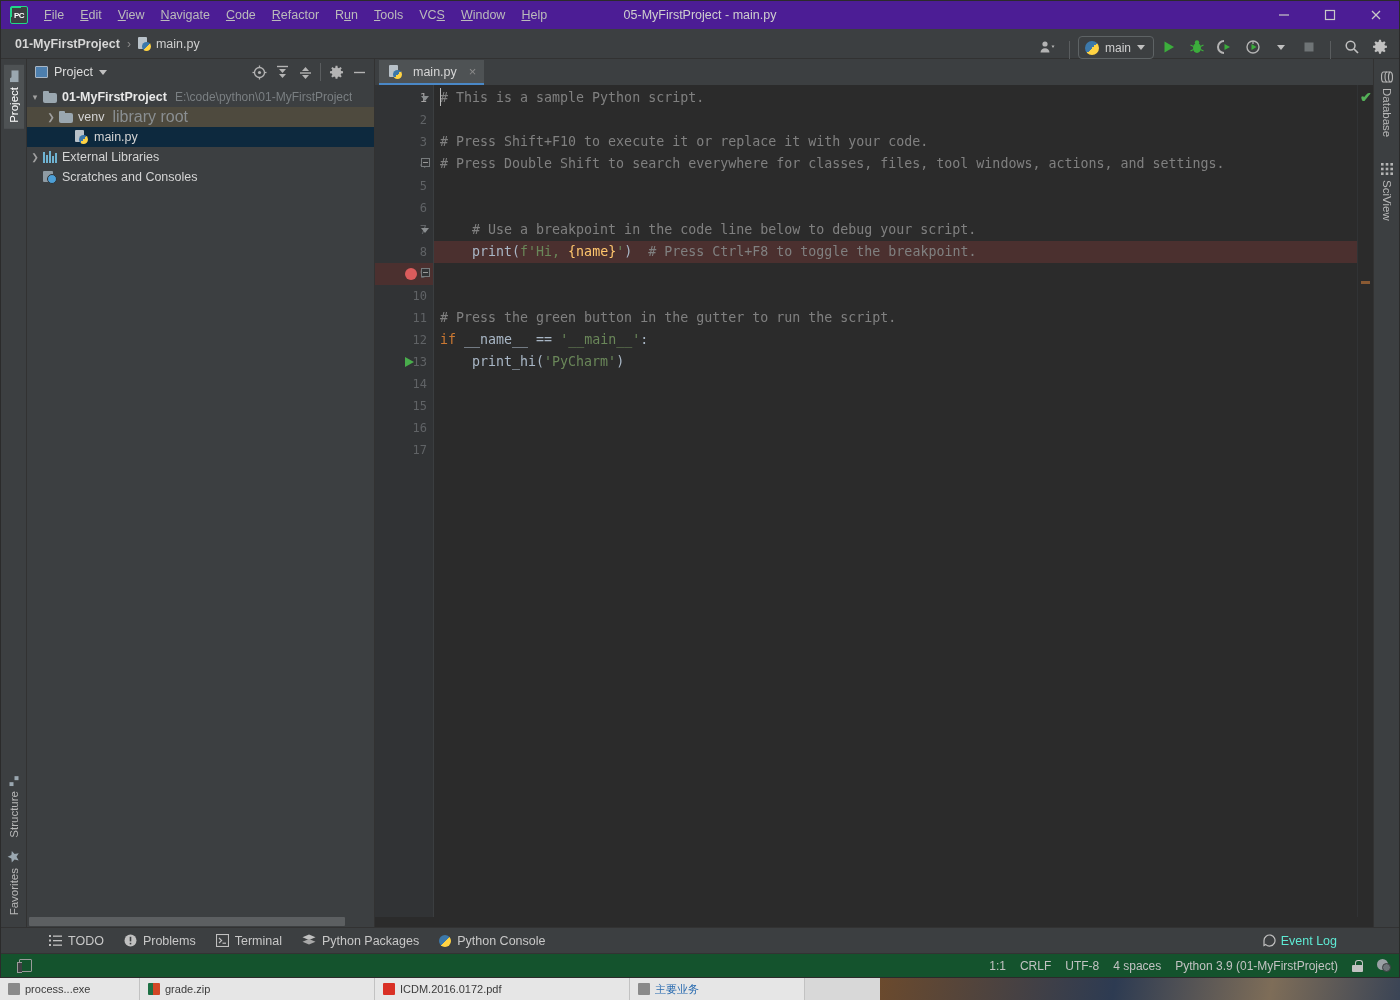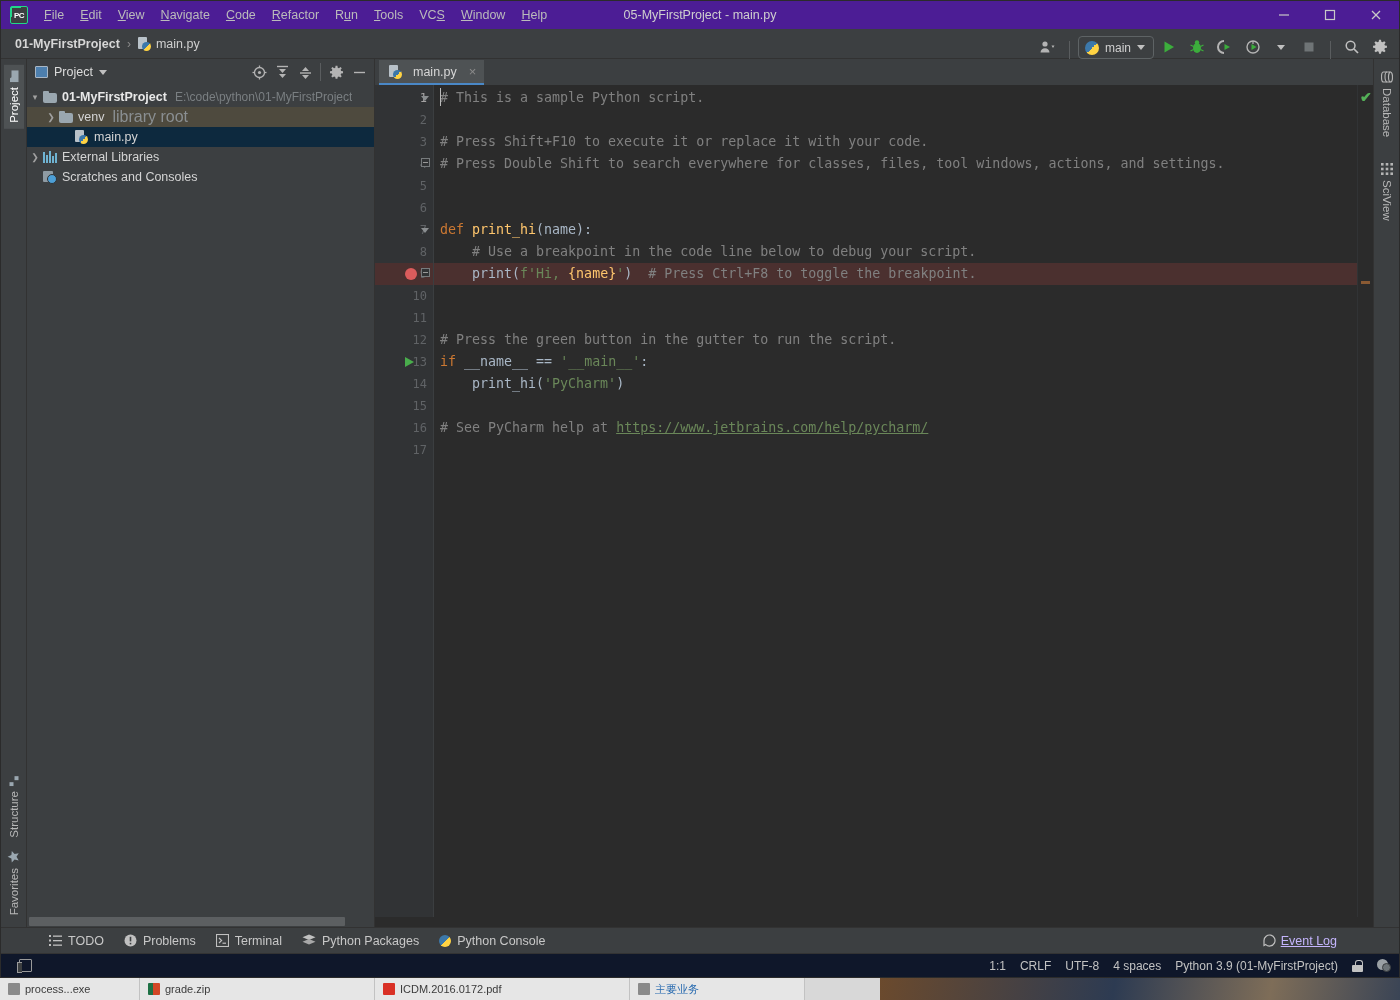--- a/index.html
+++ b/index.html
@@ -318,26 +318,26 @@
     height: 26px; background: #3c3f41; display: flex; align-items: center;
     flex: 0 0 26px; padding-left: 38px; position: relative;
     border-top: 1px solid #323232;
   }
   .btab {
     display: flex; align-items: center; gap: 6px; font-size: 12.5px;
     color: #c8c8c8; padding: 3px 10px; border-radius: 3px; cursor: default;
   }
   .event-log {
     position: absolute; right: 62px; display: flex; align-items: center; gap: 5px;
-    font-size: 12.5px; color: #c4b5fd; text-decoration: underline;
+    font-size: 12.5px; color: #5eead4;
   }
 
   
   .statusbar {
-    height: 24px; background: #0f172a; display: flex; align-items: center;
+    height: 24px; background: #14532d; display: flex; align-items: center;
     flex: 0 0 24px; position: relative; padding-left: 18px;
     border-top: 1px solid #333;
   }
   .sb-left { display: flex; align-items: center; gap: 6px; }
   .sb-right {
     position: absolute; right: 8px; display: flex; align-items: center; gap: 14px;
     font-size: 12px; color: #c2c2c2;
   }
   .lock-ico { width: 11px; height: 12px; position: relative; display: inline-block; }
   .lock-ico::before {
@@ -718,30 +718,28 @@
           </div>
 
           <div class="code">
             <div class="caret-bar"></div>
             <div class="cline"><span class="cm"># This is a sample Python script.</span></div>
             <div class="cline">&nbsp;</div>
             <div class="cline"><span class="cm"># Press Shift+F10 to execute it or replace it with your code.</span></div>
             <div class="cline"><span class="cm"># Press Double Shift to search everywhere for classes, files, tool windows, actions, and settings.</span></div>
             <div class="cline">&nbsp;</div>
             <div class="cline">&nbsp;</div>
-            <div class="cline"><span class="kw">def </span><span class="fn">print_hi</span><span class="idn">(name):</span></div>
             <div class="cline"><span class="cm">    # Use a breakpoint in the code line below to debug your script.</span></div>
             <div class="cline bp"><span class="idn">    print(</span><span class="str">f'Hi, </span><span class="fn">{name}</span><span class="str">'</span><span class="idn">)</span><span class="cm">  # Press Ctrl+F8 to toggle the breakpoint.</span></div>
             <div class="cline">&nbsp;</div>
             <div class="cline">&nbsp;</div>
             <div class="cline"><span class="cm"># Press the green button in the gutter to run the script.</span></div>
             <div class="cline"><span class="kw">if </span><span class="idn">__name__ </span><span class="idn">== </span><span class="str">'__main__'</span><span class="idn">:</span></div>
             <div class="cline"><span class="idn">    print_hi(</span><span class="str">'PyCharm'</span><span class="idn">)</span></div>
             <div class="cline">&nbsp;</div>
-            <div class="cline"><span class="cm"># See PyCharm help at </span><a class="link">https://www.jetbrains.com/help/pycharm/</a></div>
             <div class="cline">&nbsp;</div>
           </div>
 
           <div class="stripe">
             <span class="ok-check">✔</span>
             <span class="mark-bp"></span>
           </div>
         </div>
 
         <div class="editor-hscroll"></div>

